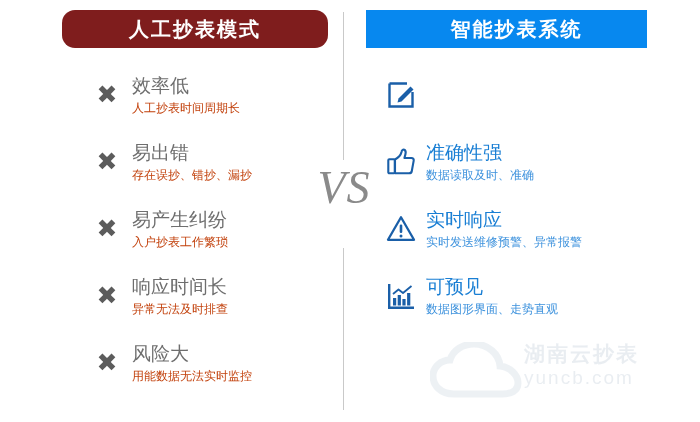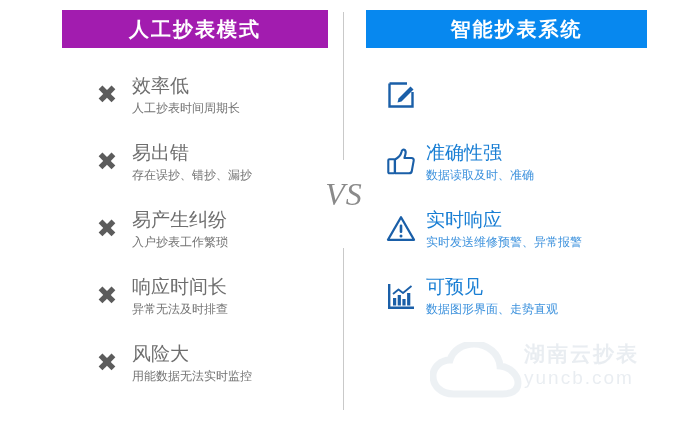--- a/index.html
+++ b/index.html
@@ -27,21 +27,22 @@
     line-height: 38px;
     text-align: center;
     font-size: 20px;
     font-weight: bold;
     color: #ffffff;
     letter-spacing: 2px;
   }
   #header-left {
     left: 62px;
     width: 266px;
-    background: #a21caf;
+    background: #7f1d1d;
+    border-radius: 13px;
   }
   #header-right {
     left: 366px;
     width: 261px;
     background: #0788ef;
     padding-left: 20px;
   }
 
   
   .divider {
@@ -49,26 +50,26 @@
     left: 343px;
     width: 1px;
     background: #c9c9c9;
   }
   #divider-top    { top: 12px;  height: 148px; }
   #divider-bottom { top: 248px; height: 162px; }
 
   #vs-label {
     position: absolute;
     left: 308px;
-    top: 176px;
+    top: 161px;
     width: 72px;
     text-align: center;
     font-family: "Liberation Serif", "DejaVu Serif", serif;
     font-style: italic;
-    font-size: 32px;
+    font-size: 46px;
     font-weight: normal;
     color: #8a8a8a;
     letter-spacing: 1px;
   }
 
   
   .column {
     position: absolute;
     top: 74px;
   }
@@ -96,21 +97,21 @@
     white-space: nowrap;
   }
   .feature-sub {
     font-size: 12px;
     line-height: 20px;
     white-space: nowrap;
   }
 
   
   #column-left .feature-title { color: #6e6e6e; }
-  #column-left .feature-sub   { color: #737373; }
+  #column-left .feature-sub   { color: #c2410c; }
 
   
   #column-right .feature-title { color: #1a7fd4; }
   #column-right .feature-sub   { color: #3d92dd; }
 
   .x-mark {
     display: block;
     width: 30px;
     height: 30px;
     color: #5c5c5c;

